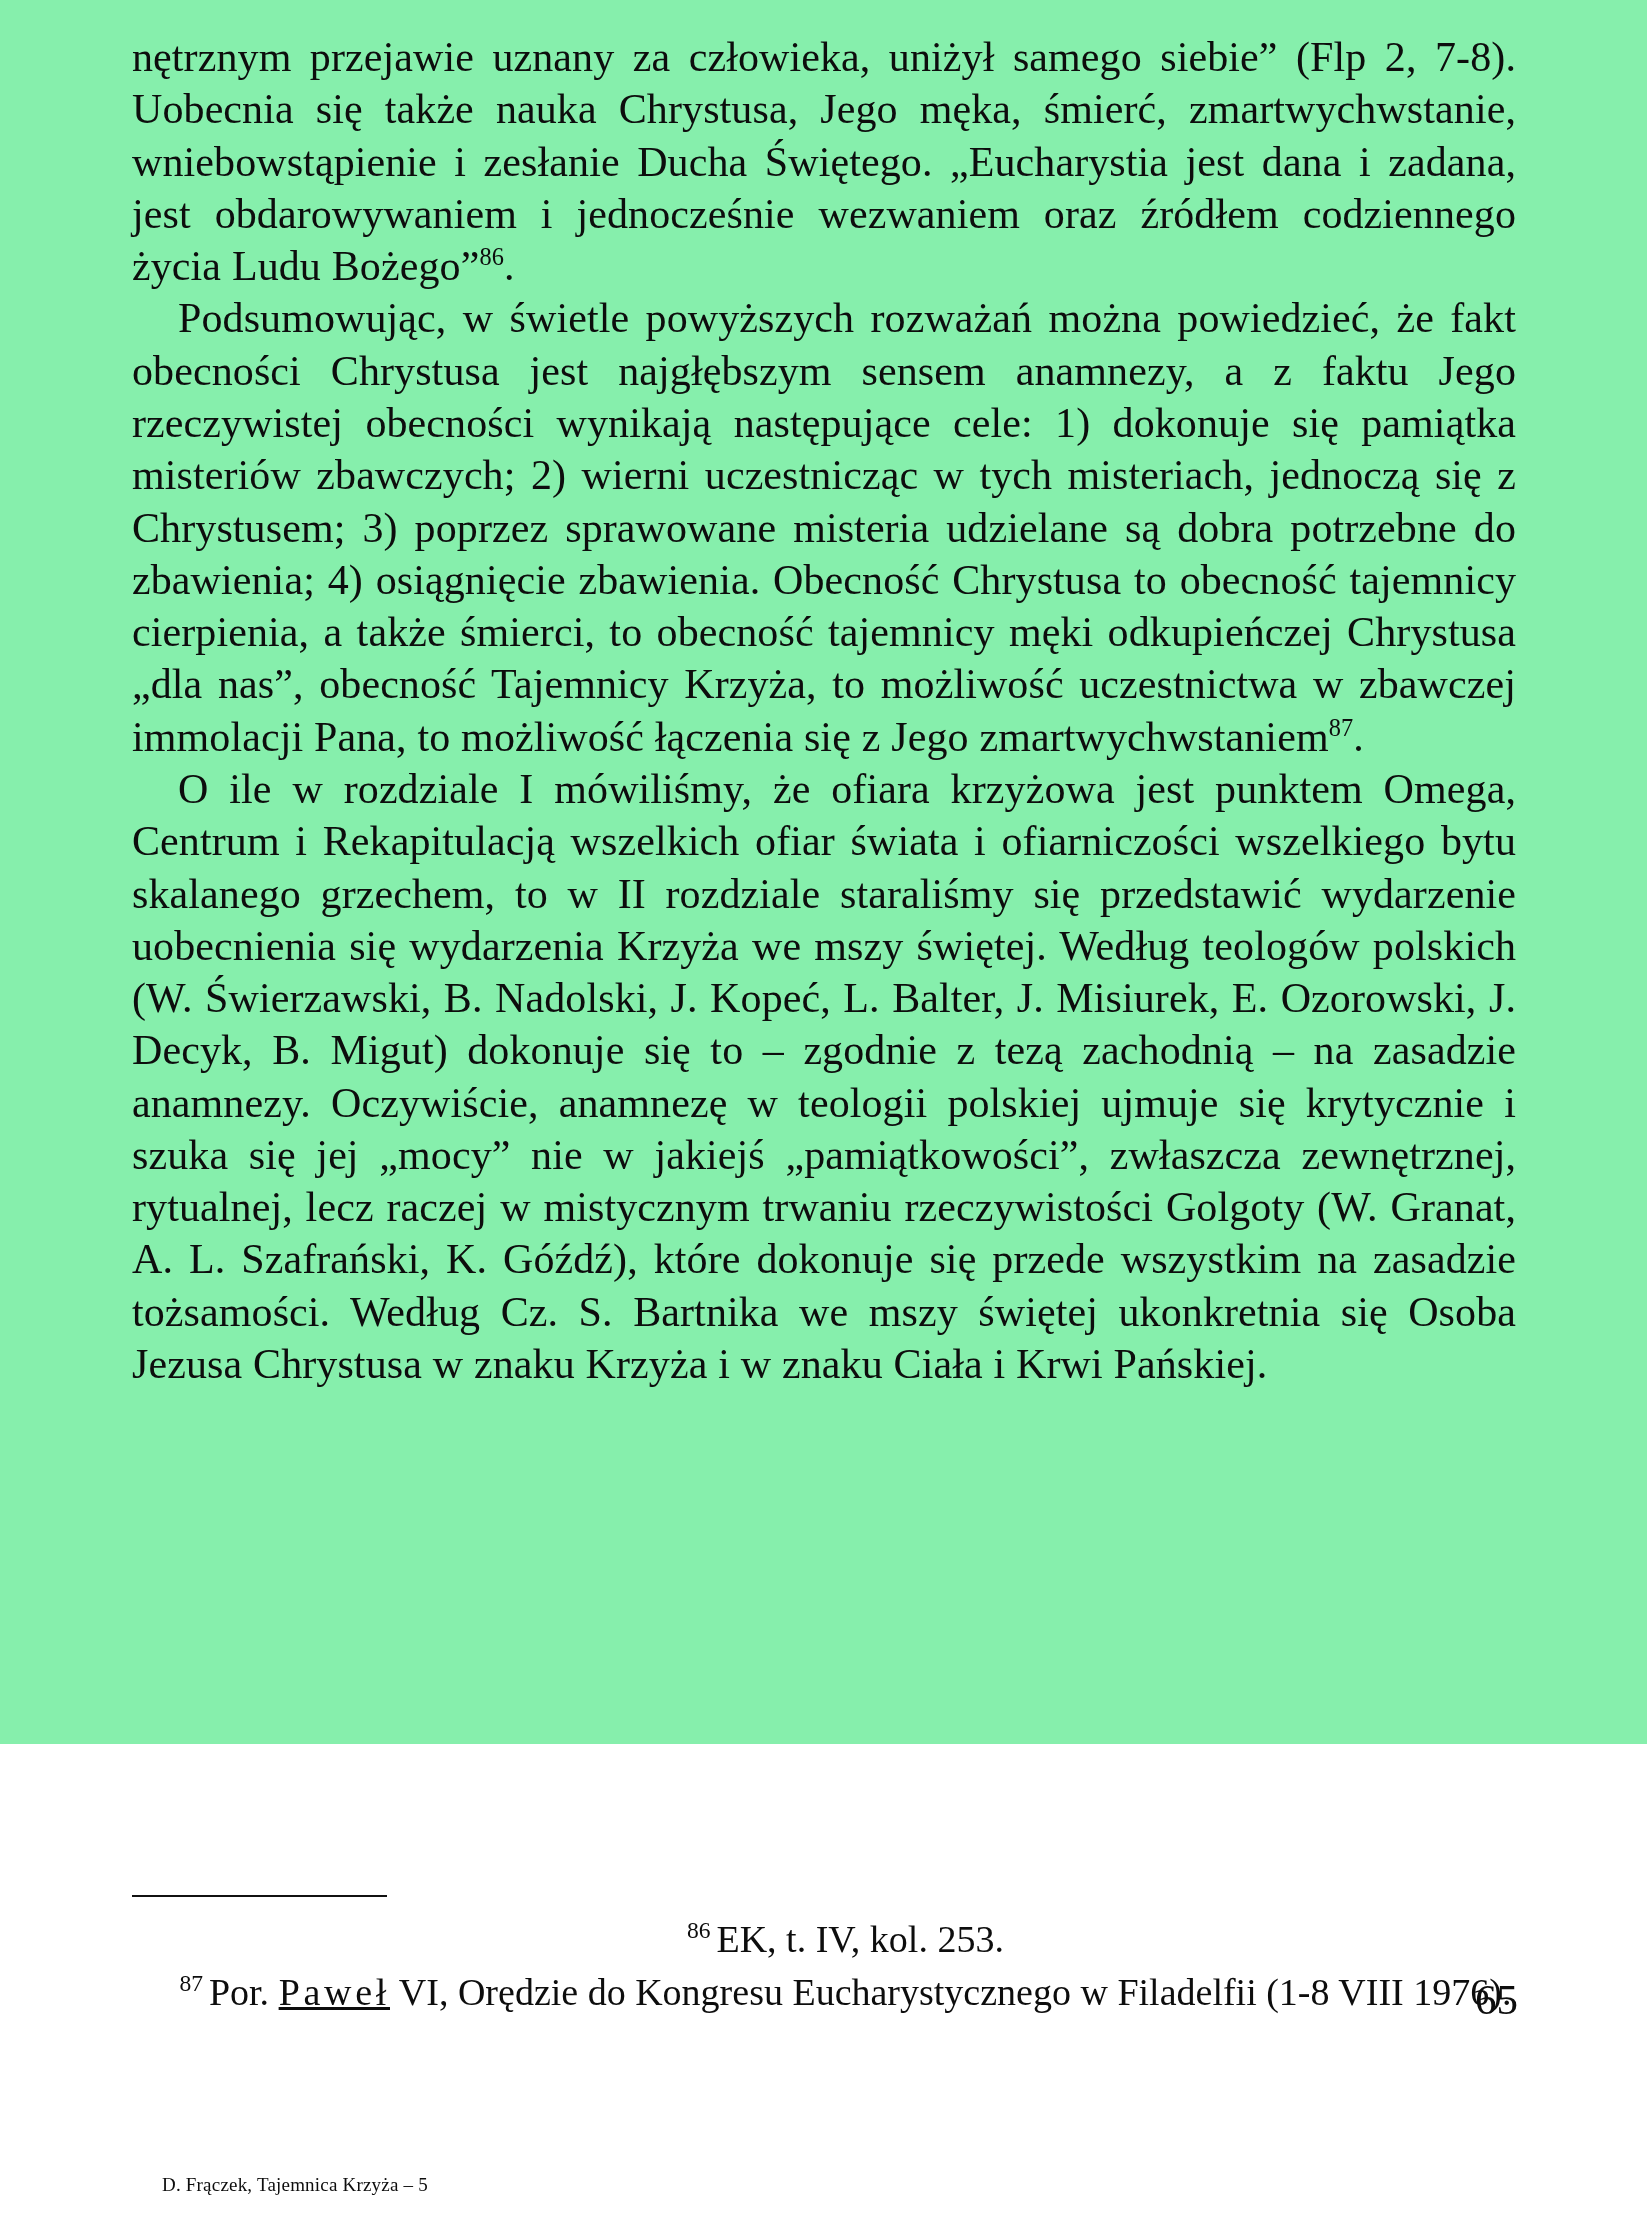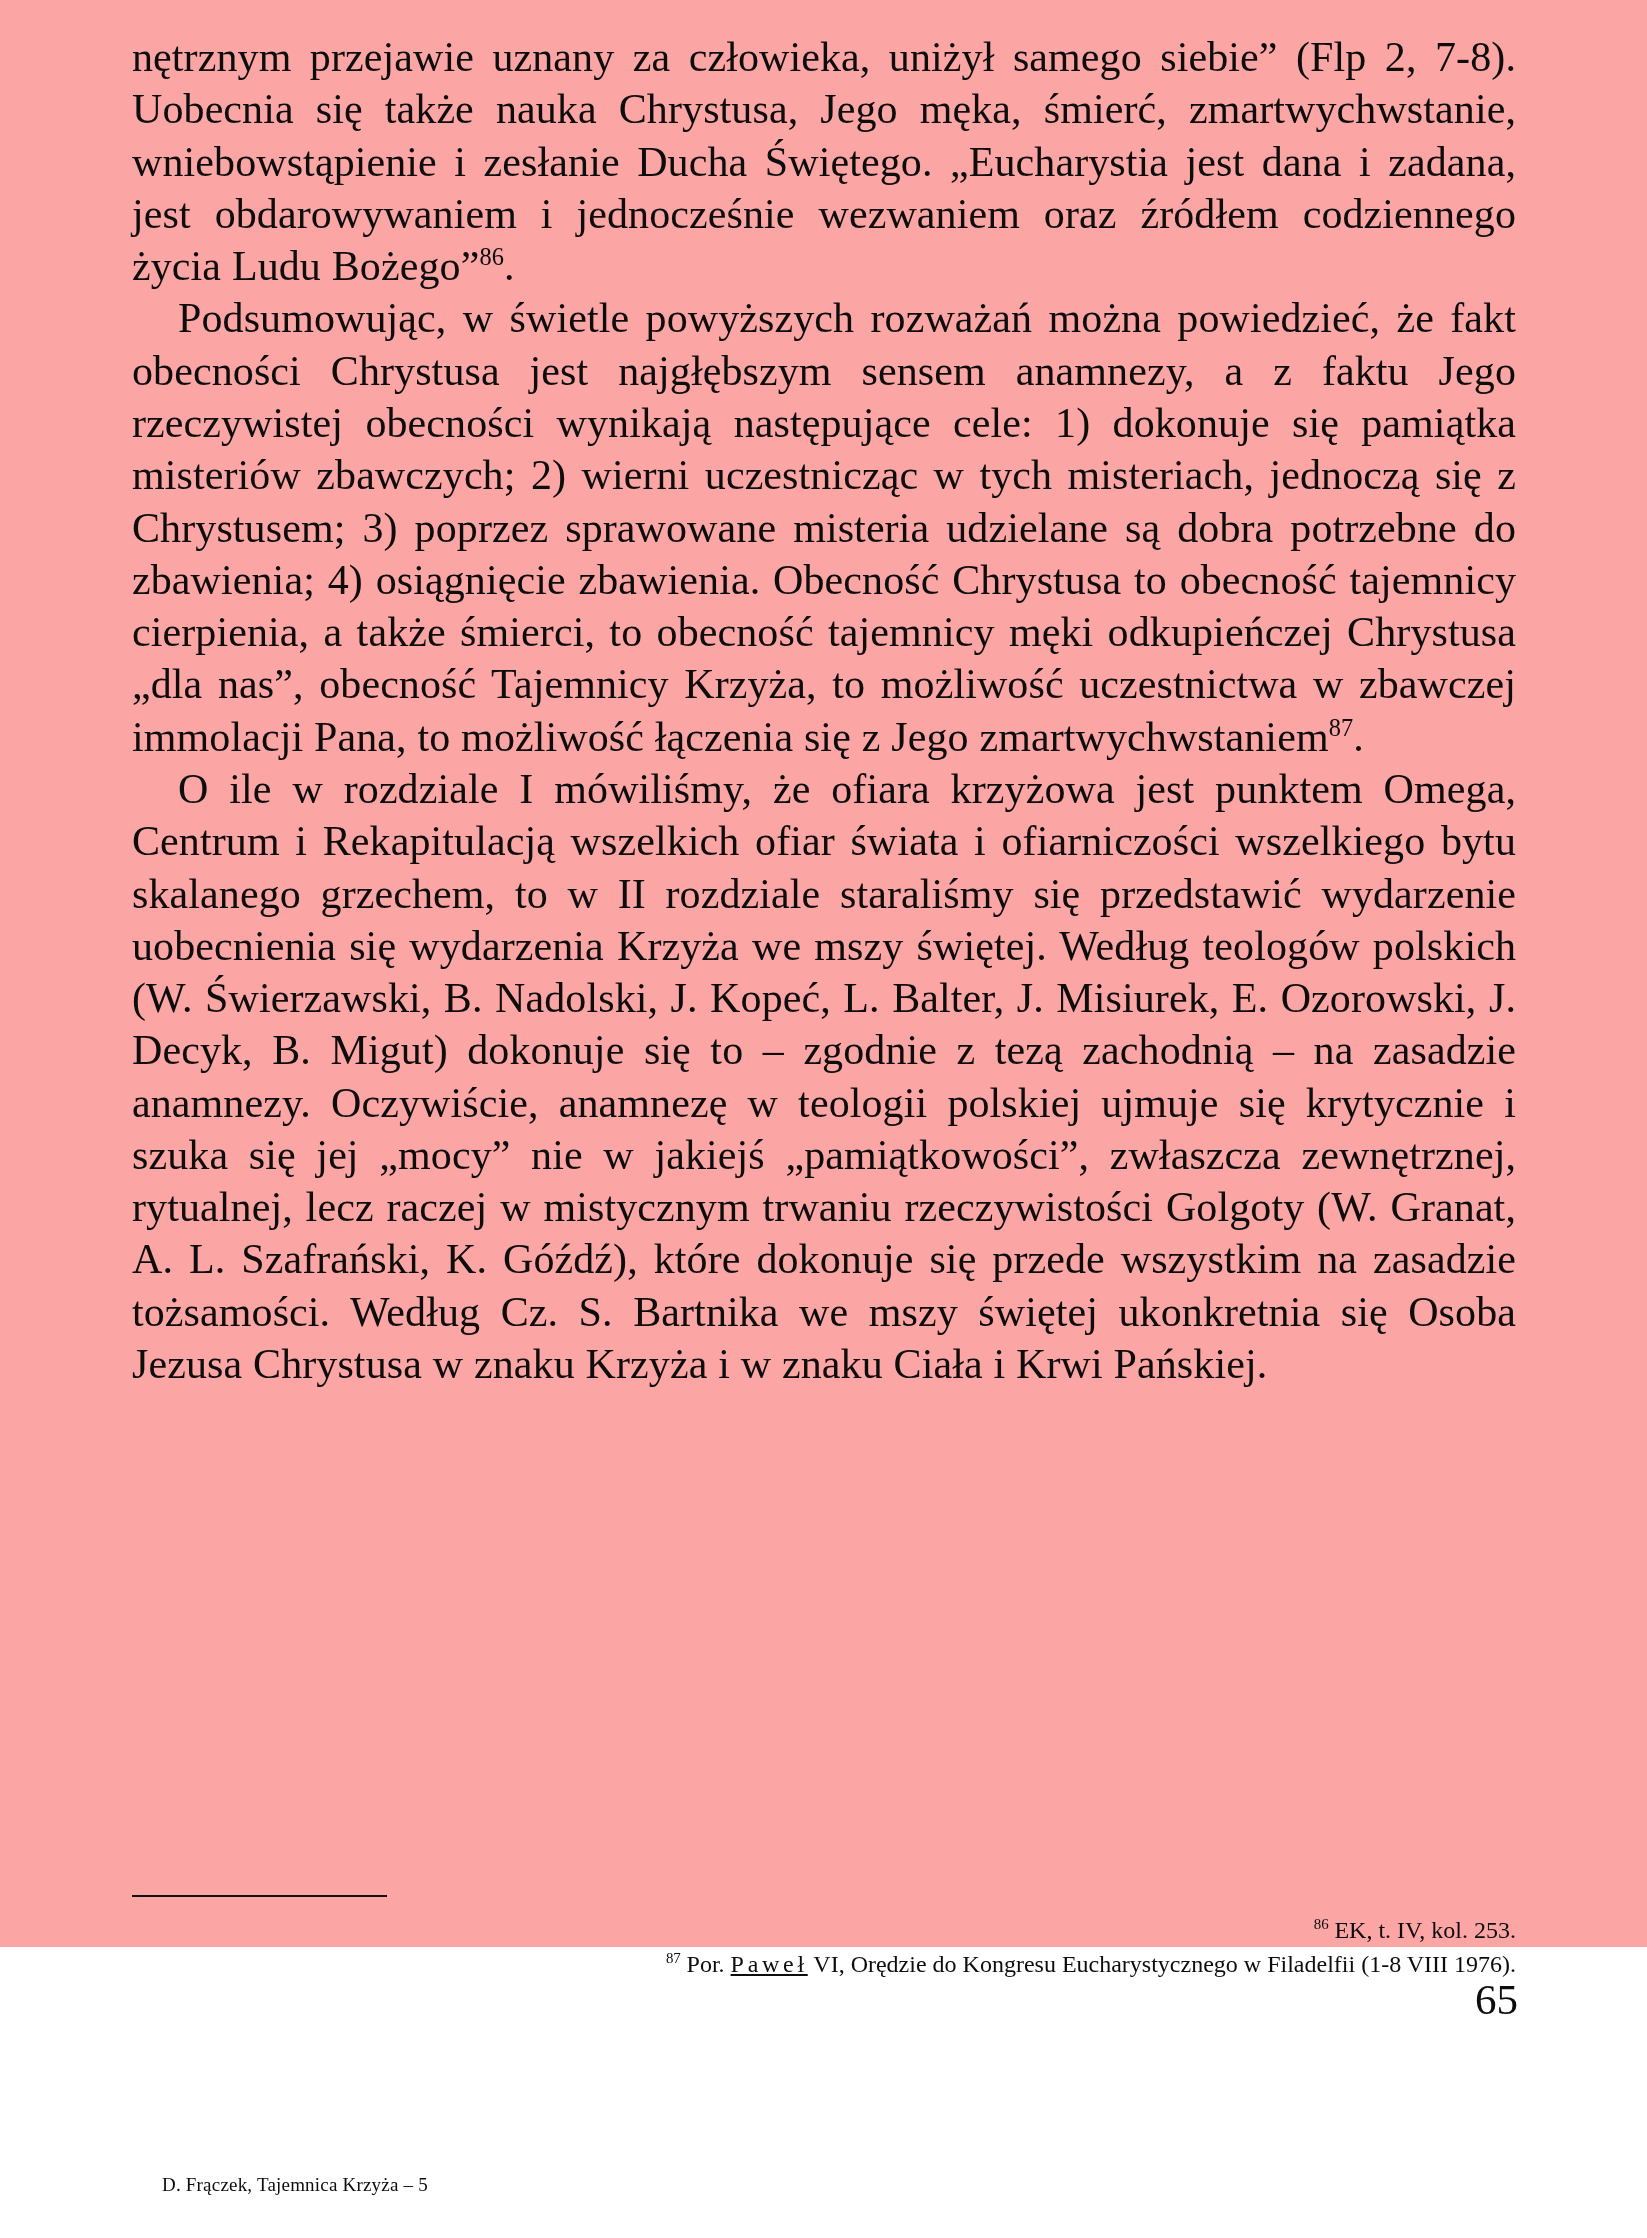--- a/index.html
+++ b/index.html
@@ -15,22 +15,22 @@
     font-family: "Liberation Serif", "DejaVu Serif", serif;
     color: #0d0d0d;
     overflow: hidden;
   }
 
   .page {
     position: absolute;
     left: 0;
     top: 0;
     width: 1648px;
-    height: 1947px;
-    background: #fca5a5;
+    height: 1744px;
+    background: #86efac;
   }
 
   .text-column {
     position: absolute;
     left: 132px;
     top: 31px;
     width: 1384px;
   }
 
   p.body-par {
@@ -64,23 +64,23 @@
 
   .footnote-rule {
     width: 255px;
     height: 0;
     border-top: 2.5px solid #111;
     margin: 0 0 18px 0;
   }
 
   p.footnote {
     margin: 0 0 3.3px 0;
-    font-size: 24px;
+    font-size: 38px;
     line-height: 1.30;
-    text-align: right;
+    text-align: center;
     text-indent: 43px;
   }
 
   p.footnote sup {
     font-size: 0.62em;
     vertical-align: super;
     line-height: 0;
     margin-right: 5.8px;
   }
 

